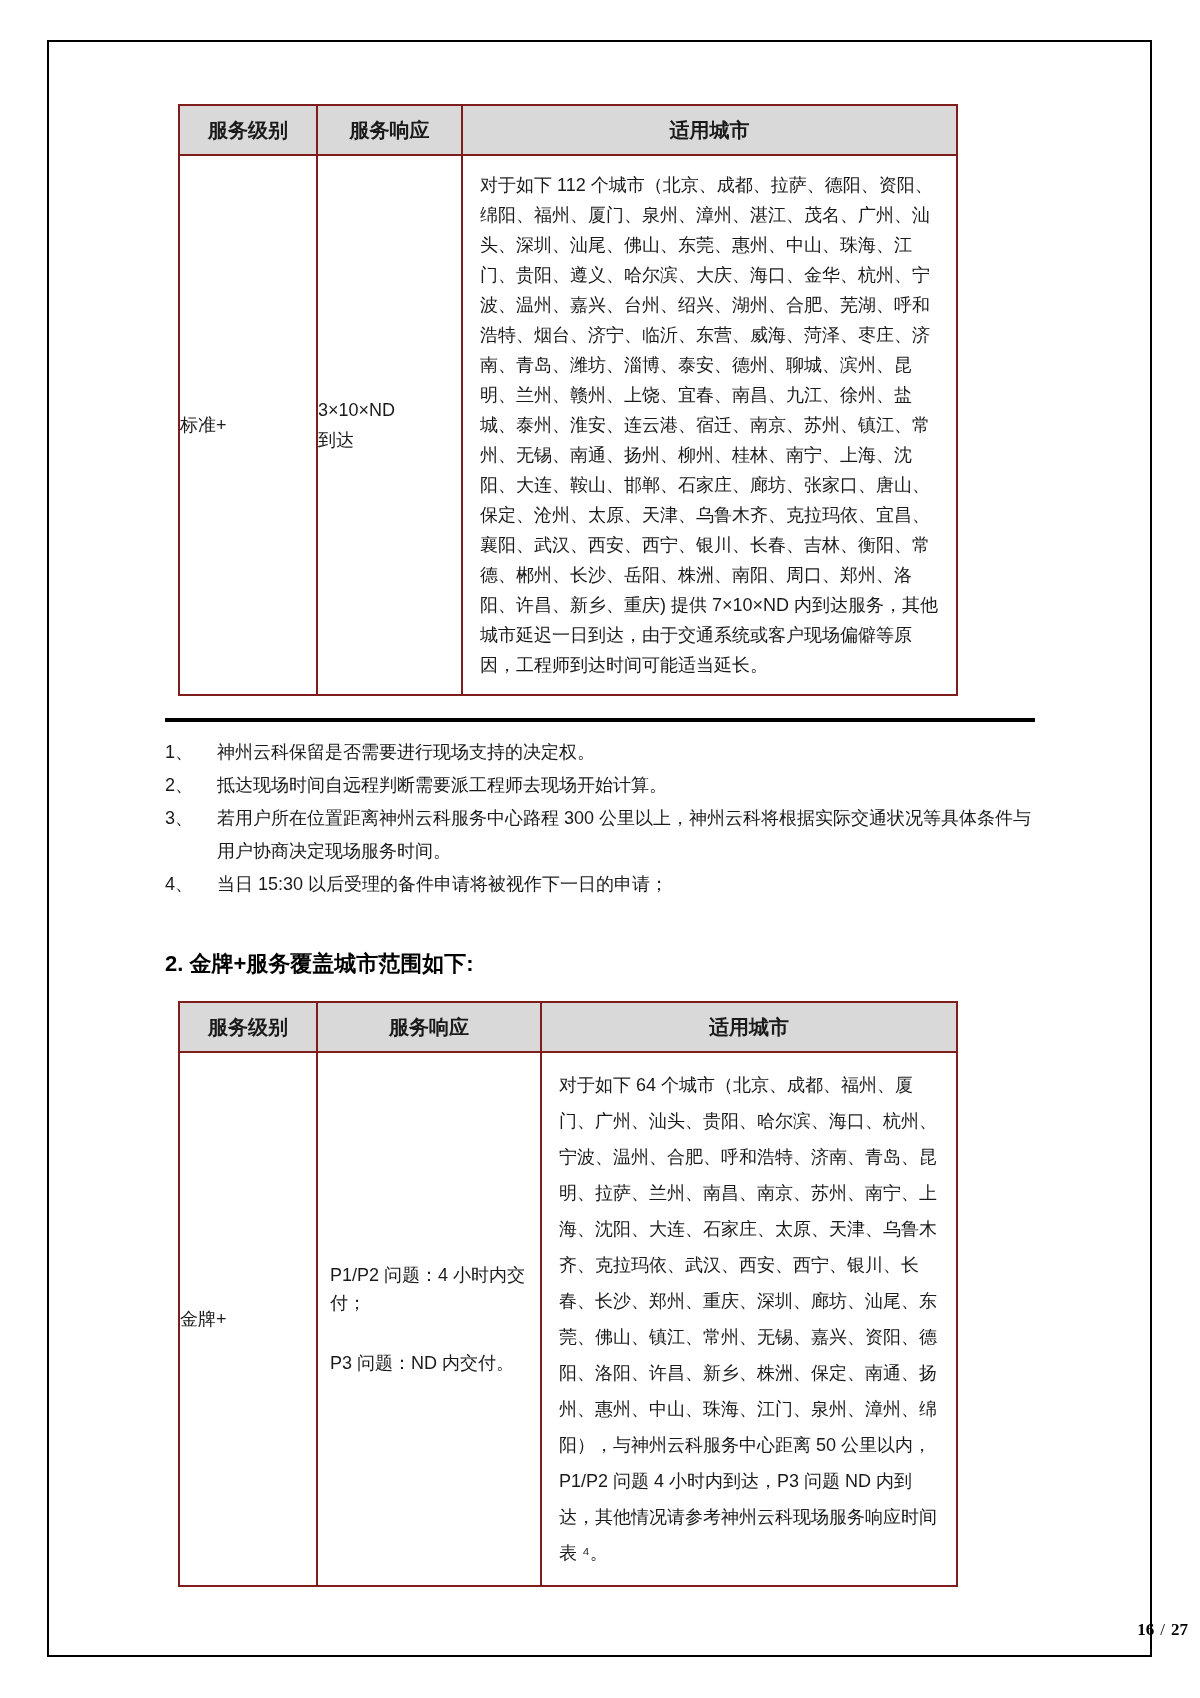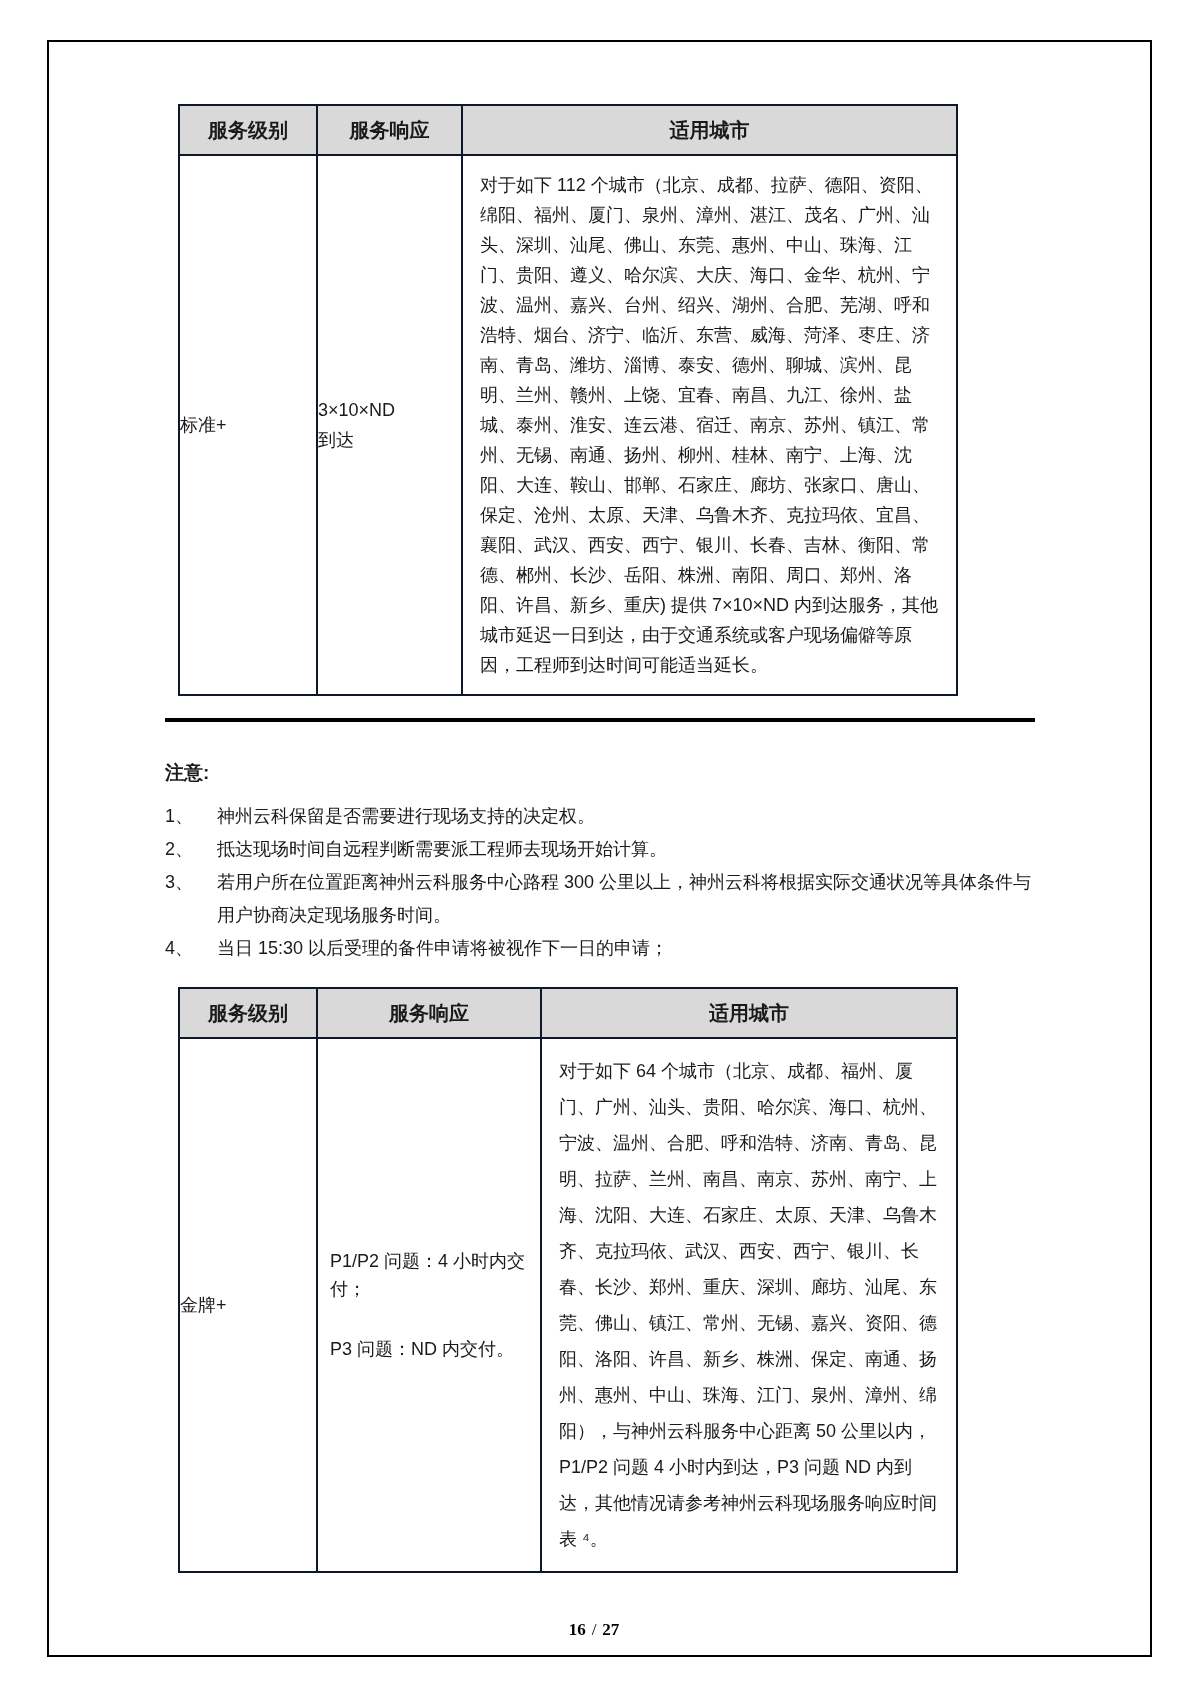--- a/index.html
+++ b/index.html
@@ -38,21 +38,21 @@
   .section-heading.first { margin-top: 36px; }
   .section-heading.second { margin-top: 48px; }
   table.svc-table {
     border-collapse: collapse;
     margin-left: 13px;
     margin-top: 22px;
     width: 778px;
     table-layout: fixed;
   }
   table.svc-table th, table.svc-table td {
-    border: 2px solid #0f172a;
+    border: 2px solid #7f1d1d;
     vertical-align: middle;
   }
   table.svc-table th {
     background: #d9d9d9;
     font-size: 20px;
     font-weight: bold;
     height: 50px;
     text-align: center;
   }
   table.svc-table td {
@@ -92,21 +92,21 @@
     display: flex;
     font-size: 18px;
     line-height: 33px;
   }
   .note-item .note-num { width: 52px; flex: 0 0 52px; }
   .note-item .note-text { flex: 1; }
   .page-footer {
     position: absolute;
     left: 0; top: 1620px;
     width: 1188px;
-    text-align: center;
+    text-align: right;
     font-family: "Liberation Serif", "DejaVu Serif", serif;
     font-size: 17px;
     color: #000;
   }
   .page-footer .num { font-weight: bold; }
   .page-footer .sep { padding: 0 6px; font-weight: normal; }
 </style>
 </head>
 <body>
 
@@ -136,41 +136,41 @@
           <div class="resp-line">3×10×ND</div>
           <div class="resp-line">到达</div>
         </td>
         <td class="cities-cell">对于如下 112 个城市（北京、成都、拉萨、德阳、资阳、绵阳、福州、厦门、泉州、漳州、湛江、茂名、广州、汕头、深圳、汕尾、佛山、东莞、惠州、中山、珠海、江门、贵阳、遵义、哈尔滨、大庆、海口、金华、杭州、宁波、温州、嘉兴、台州、绍兴、湖州、合肥、芜湖、呼和浩特、烟台、济宁、临沂、东营、威海、菏泽、枣庄、济南、青岛、潍坊、淄博、泰安、德州、聊城、滨州、昆明、兰州、赣州、上饶、宜春、南昌、九江、徐州、盐城、泰州、淮安、连云港、宿迁、南京、苏州、镇江、常州、无锡、南通、扬州、柳州、桂林、南宁、上海、沈阳、大连、鞍山、邯郸、石家庄、廊坊、张家口、唐山、保定、沧州、太原、天津、乌鲁木齐、克拉玛依、宜昌、襄阳、武汉、西安、西宁、银川、长春、吉林、衡阳、常德、郴州、长沙、岳阳、株洲、南阳、周口、郑州、洛阳、许昌、新乡、重庆) 提供 7×10×ND 内到达服务，其他城市延迟一日到达，由于交通系统或客户现场偏僻等原因，工程师到达时间可能适当延长。</td>
       </tr>
     </tbody>
   </table>
 
   <div class="divider"></div>
 
-  <div class="notes-heading">注意:</div>
 
   <div class="notes-list">
     <div class="note-item">
       <span class="note-num">1、</span>
       <span class="note-text">神州云科保留是否需要进行现场支持的决定权。</span>
     </div>
     <div class="note-item">
       <span class="note-num">2、</span>
       <span class="note-text">抵达现场时间自远程判断需要派工程师去现场开始计算。</span>
     </div>
     <div class="note-item">
       <span class="note-num">3、</span>
       <span class="note-text">若用户所在位置距离神州云科服务中心路程 300 公里以上，神州云科将根据实际交通状况等具体条件与用户协商决定现场服务时间。</span>
     </div>
     <div class="note-item">
       <span class="note-num">4、</span>
       <span class="note-text">当日 15:30 以后受理的备件申请将被视作下一日的申请；</span>
     </div>
   </div>
 
+  <div class="section-heading second">2. 金牌+服务覆盖城市范围如下:</div>
 
   <table class="svc-table" id="table2">
     <colgroup>
         <col class="c1">
         <col class="c2">
         <col class="c3">
       </colgroup>
     <thead>
       <tr>
         <th>服务级别</th>

